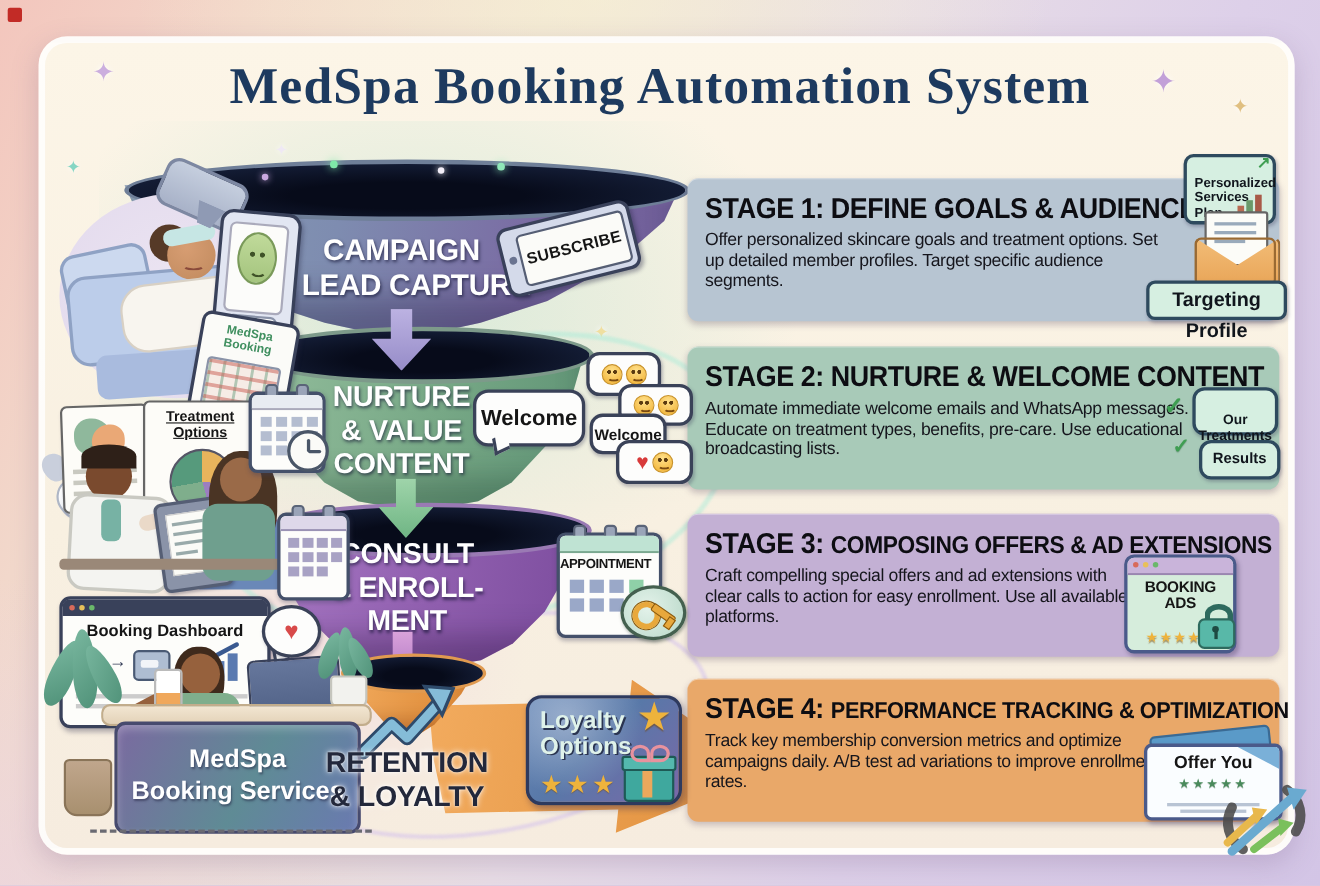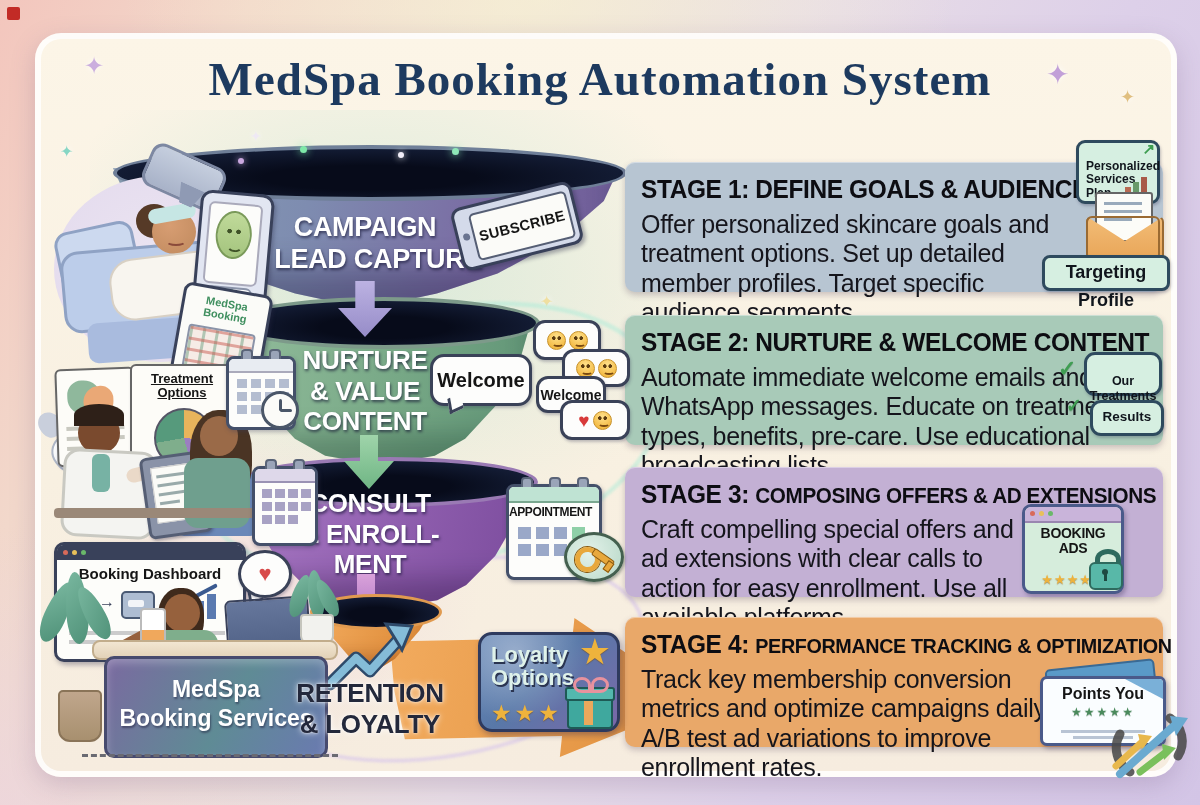--- a/index.html
+++ b/index.html
@@ -44,21 +44,21 @@
     text-shadow:1px 2px 3px rgba(20,20,50,.65);letter-spacing:-.3px;line-height:1.18;}
   .darrow{position:absolute;clip-path:polygon(32% 0,68% 0,68% 48%,100% 48%,50% 100%,0 48%,32% 48%);
     filter:drop-shadow(1px 2px 2px rgba(40,30,70,.45));}
   .swirl{position:absolute;border-radius:50%;pointer-events:none;}
   
   .panel{left:625px;width:538px;height:130px;border-radius:10px;padding:12px 16px;box-sizing:border-box;
     box-shadow:0 3px 6px rgba(80,60,90,.28), inset 0 1px 0 rgba(255,255,255,.4);}
   .ptitle{font-weight:800;color:#0d0d12;font-size:26px;letter-spacing:-.4px;
     transform:scaleX(.94);transform-origin:left center;white-space:nowrap;}
   .prest2{font-size:22px;} .prest3{font-size:21px;}
-  .pbody{margin-top:5px;font-size:25px;line-height:1.17;color:#15151c;letter-spacing:-.3px;font-weight:500;}
+  .pbody{margin-top:5px;font-size:16px;line-height:1.17;color:#15151c;letter-spacing:-.3px;font-weight:500;}
   
   .bubble{position:absolute;background:#fdfdfc;border:3px solid #3a4258;border-radius:12px;
     display:flex;align-items:center;justify-content:center;gap:3px;
     box-shadow:1px 2px 3px rgba(60,60,90,.3);}
   .tail{position:absolute;width:12px;height:12px;background:#fdfdfc;border-left:3px solid #3a4258;
     border-bottom:3px solid #3a4258;transform:rotate(-25deg) skew(-15deg);}
   .emoji{display:inline-block;width:17px;height:17px;border-radius:50%;position:relative;
     background:radial-gradient(circle at 34% 36%,#5a3a10 1.6px,transparent 2px),
                radial-gradient(circle at 66% 36%,#5a3a10 1.6px,transparent 2px),
                radial-gradient(circle at 50% 28%,#ffe08a,#f2b63c 85%);
@@ -427,21 +427,21 @@
       <div class="abs" style="left:6px;top:0;width:16px;height:16px;border:5px solid #2e6a5e;border-radius:50% 50% 0 0;border-bottom:none;"></div>
       <div class="abs" style="left:0;top:13px;width:30px;height:24px;background:#58b8a8;border:2px solid #2e6a5e;border-radius:6px;"></div>
       <span class="dot" style="left:13px;top:20px;width:6px;height:6px;background:#1e4a42;"></span>
       <div class="abs" style="left:15px;top:25px;width:3px;height:7px;background:#1e4a42;"></div>
     </div>
   </div>
 
   <div class="abs" style="left:1046px;top:664px;width:106px;height:32px;background:#5a9ac8;border:2px solid #3a6a94;border-radius:5px;transform:rotate(-6deg);z-index:5;"></div>
   <div class="abs" style="left:1040px;top:676px;width:120px;height:64px;background:#fafdff;border:3px solid #4a5a8a;border-radius:7px;z-index:6;box-shadow:2px 3px 4px rgba(60,50,90,.35);">
     <div class="abs" style="right:0;top:0;width:38px;height:20px;background:#7ab0d8;clip-path:polygon(100% 0,100% 100%,0 0);border-radius:0 4px 0 0;"></div>
-    <div class="scene-txt" style="position:absolute;left:0;top:6px;width:100%;text-align:center;font-size:16px;">Points You</div>
+    <div class="scene-txt" style="position:absolute;left:0;top:6px;width:100%;text-align:center;font-size:16px;">Offer You</div>
     <div style="position:absolute;left:0;top:26px;width:100%;text-align:center;font-size:12px;letter-spacing:2px;color:#4a8a5c;text-shadow:0 1px 0 rgba(20,60,30,.3);">★★★★★</div>
     <div class="abs" style="left:18px;bottom:10px;width:84px;height:3px;background:#b8c4d4;"></div>
     <div class="abs" style="left:30px;bottom:4px;width:60px;height:3px;background:#b8c4d4;"></div>
   </div>
 
   <svg class="abs" style="left:1108px;top:710px;z-index:7;" width="88" height="70" viewBox="0 0 88 70">
     <path d="M62 8 A28 28 0 0 1 70 46" fill="none" stroke="#4a4a4a" stroke-width="9" stroke-linecap="round" opacity="0.88"></path>
     <path d="M22 62 A28 28 0 0 1 12 24" fill="none" stroke="#4a4a4a" stroke-width="9" stroke-linecap="round" opacity="0.88"></path>
     <line x1="8" y1="56" x2="34" y2="32" stroke="#e8b84c" stroke-width="7" stroke-linecap="round"></line>
     <polygon points="30,24 44,26 34,40" fill="#e8b84c"></polygon>

